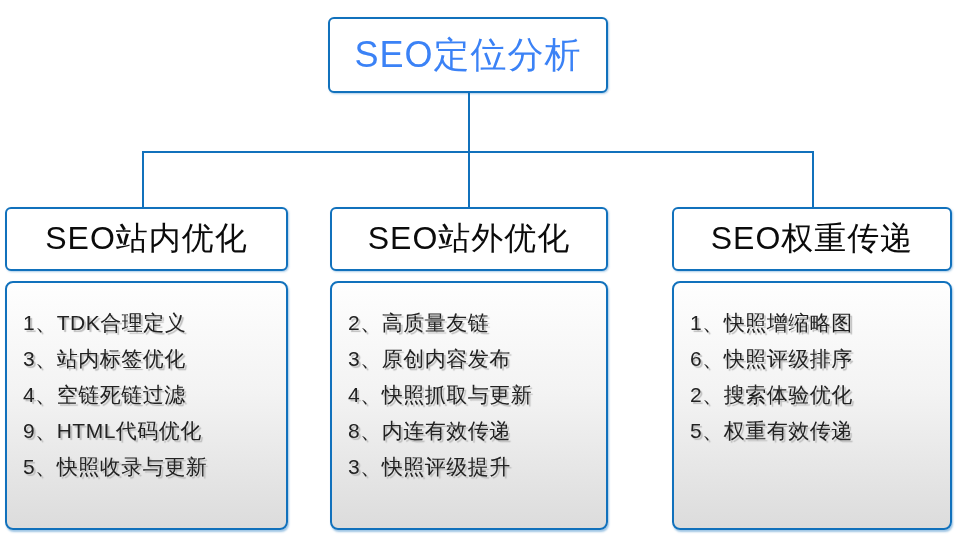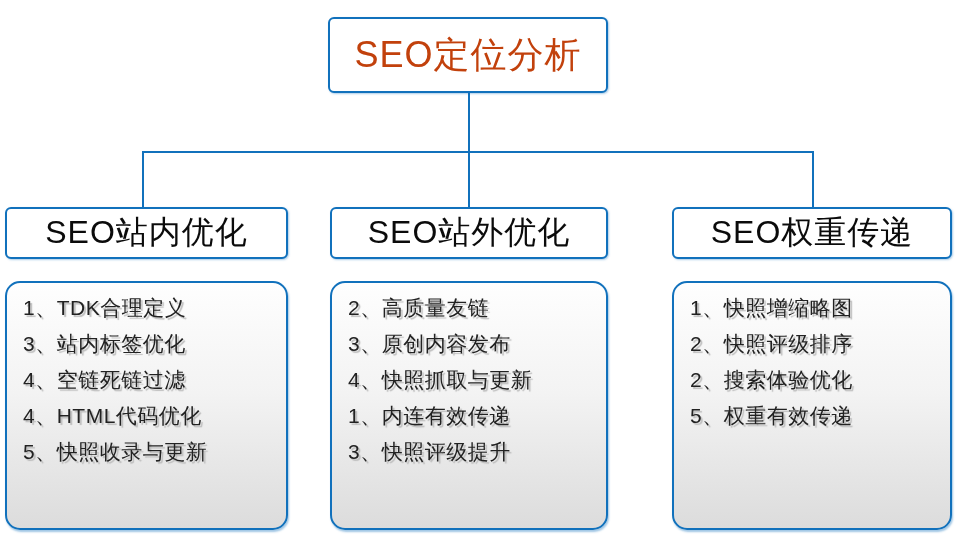--- a/index.html
+++ b/index.html
@@ -12,42 +12,42 @@
   .v{width:2px;}
   .h{height:2px;}
   
   .root-box{
     position:absolute;left:328px;top:17px;width:280px;height:76px;
     background:#ffffff;border:2px solid #1171bc;border-radius:6px;
     box-sizing:border-box;display:flex;align-items:center;justify-content:center;
     box-shadow:1px 1px 2px rgba(17,113,188,0.35);
   }
   .root-box .label{
-    font-size:36px;color:#c2410c;letter-spacing:1px;white-space:nowrap;
+    font-size:36px;color:#3b82f6;letter-spacing:1px;white-space:nowrap;
   }
   
   .col{position:absolute;top:207px;width:283px;}
   .col.c1{left:5px;}
   .col.c2{left:330px;width:278px;}
   .col.c3{left:672px;width:280px;}
   .branch-header{
-    position:absolute;left:0;top:0;width:100%;height:52px;
+    position:absolute;left:0;top:0;width:100%;height:64px;
     background:#ffffff;border:2px solid #1171bc;border-radius:6px;
     box-sizing:border-box;display:flex;align-items:center;justify-content:center;
     box-shadow:1px 1px 2px rgba(17,113,188,0.35);
   }
   .branch-header .label{
     font-size:32px;color:#0b0b0b;letter-spacing:1px;white-space:nowrap;
   }
   .branch-body{
     position:absolute;left:0;top:74px;width:100%;height:249px;
     background:linear-gradient(to bottom,#fefefe 0%,#f3f3f3 45%,#dcdcdc 100%);
-    border:2px solid #1171bc;border-radius:15px;
+    border:2px solid #1171bc;border-radius:8px;
     box-sizing:border-box;
-    padding:7px 10px 0 16px;
+    padding:22px 10px 0 16px;
     box-shadow:1px 2px 2px rgba(17,113,188,0.4);
   }
   .item{
     font-size:21px;line-height:36px;color:#222222;white-space:nowrap;
     text-shadow:2px 2px 1px #bdbdbd;
     letter-spacing:0.5px;
   }
 </style>
 </head>
 <body>
@@ -65,43 +65,43 @@
   </div>
 
   <div class="col c1">
     <div class="branch-header">
       <span class="label">SEO站内优化</span>
     </div>
     <div class="branch-body">
       <div class="item">1、TDK合理定义</div>
       <div class="item">3、站内标签优化</div>
       <div class="item">4、空链死链过滤</div>
-      <div class="item">4、HTML代码优化</div>
+      <div class="item">9、HTML代码优化</div>
       <div class="item">5、快照收录与更新</div>
     </div>
   </div>
 
   <div class="col c2">
     <div class="branch-header">
       <span class="label">SEO站外优化</span>
     </div>
     <div class="branch-body">
       <div class="item">2、高质量友链</div>
       <div class="item">3、原创内容发布</div>
       <div class="item">4、快照抓取与更新</div>
-      <div class="item">1、内连有效传递</div>
+      <div class="item">8、内连有效传递</div>
       <div class="item">3、快照评级提升</div>
     </div>
   </div>
 
   <div class="col c3">
     <div class="branch-header">
       <span class="label">SEO权重传递</span>
     </div>
     <div class="branch-body">
       <div class="item">1、快照增缩略图</div>
-      <div class="item">2、快照评级排序</div>
+      <div class="item">6、快照评级排序</div>
       <div class="item">2、搜索体验优化</div>
       <div class="item">5、权重有效传递</div>
     </div>
   </div>
 
 </div>
 
 </body></html>

